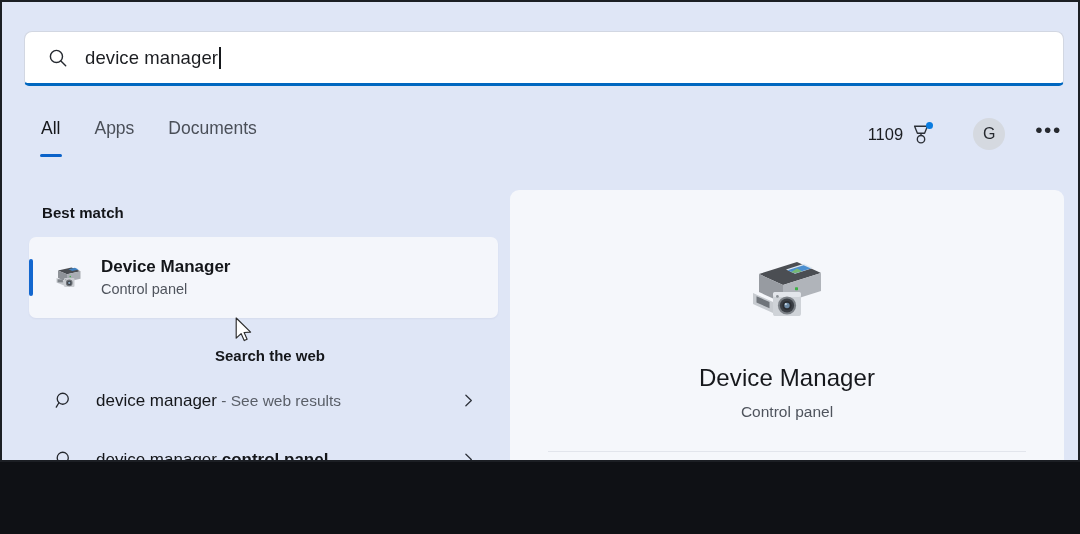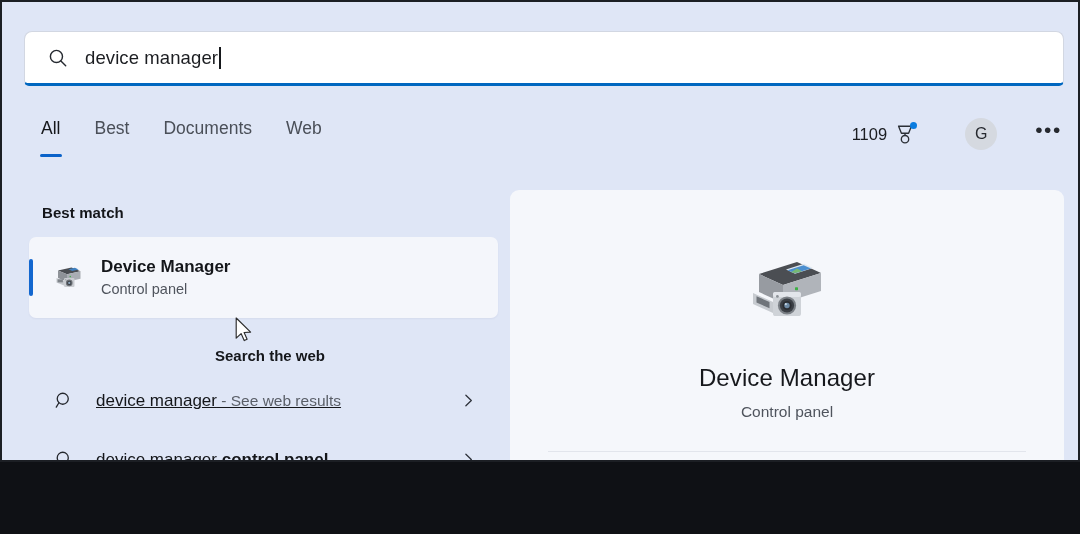--- a/index.html
+++ b/index.html
@@ -110,21 +110,21 @@
     margin-top: 2px;
   }
 
   .tabbar-right {
     position: absolute;
     right: 0;
     top: 0;
     display: flex;
     align-items: center;
     height: 40px;
-    gap: 16px;
+    gap: 8px;
   }
   .rewards {
     display: flex;
     align-items: center;
     gap: 6px;
     font-size: 16.5px;
     color: #1b1d21;
     padding: 3px 6px;
   }
   .medal-wrap {
@@ -242,21 +242,20 @@
     width: 21px;
     height: 21px;
     margin-left: 25px;
     margin-right: 21px;
     flex: none;
     color: #24272d;
   }
   .web-label {
     font-size: 17px;
     color: #14161a;
-    text-decoration: underline;
   }
   .web-label .muted { color: #5a5f68; font-size: 15.5px; }
   .web-label .bold { font-weight: bold; }
   .chev-right {
     position: absolute;
     right: 22px;
     width: 15px;
     height: 15px;
     color: #2c3038;
   }
@@ -349,30 +348,27 @@
 
   <div class="tabbar">
     <div class="tabs">
 
       <div class="tab active">
         <span>All</span>
         <span class="underline"></span>
       </div>
 
       <div class="tab">
-        <span>Best</span>
+        <span>Apps</span>
       </div>
 
       <div class="tab">
         <span>Documents</span>
       </div>
 
-      <div class="tab">
-        <span>Web</span>
-      </div>
 
     </div>
 
     <div class="tabbar-right">
       <div class="rewards">
         <span>1109</span>
         <span class="medal-wrap">
           <svg viewBox="0 0 24 24" fill="none" width="24" height="24">
             <path d="M5.6 4.2 H18.4 L15.6 11.2 H8.4 Z" stroke="#2b2f36" stroke-width="1.35" stroke-linejoin="round"></path>
             <line x1="12" y1="11.2" x2="12" y2="13.6" stroke="#2b2f36" stroke-width="1.35"></line>

